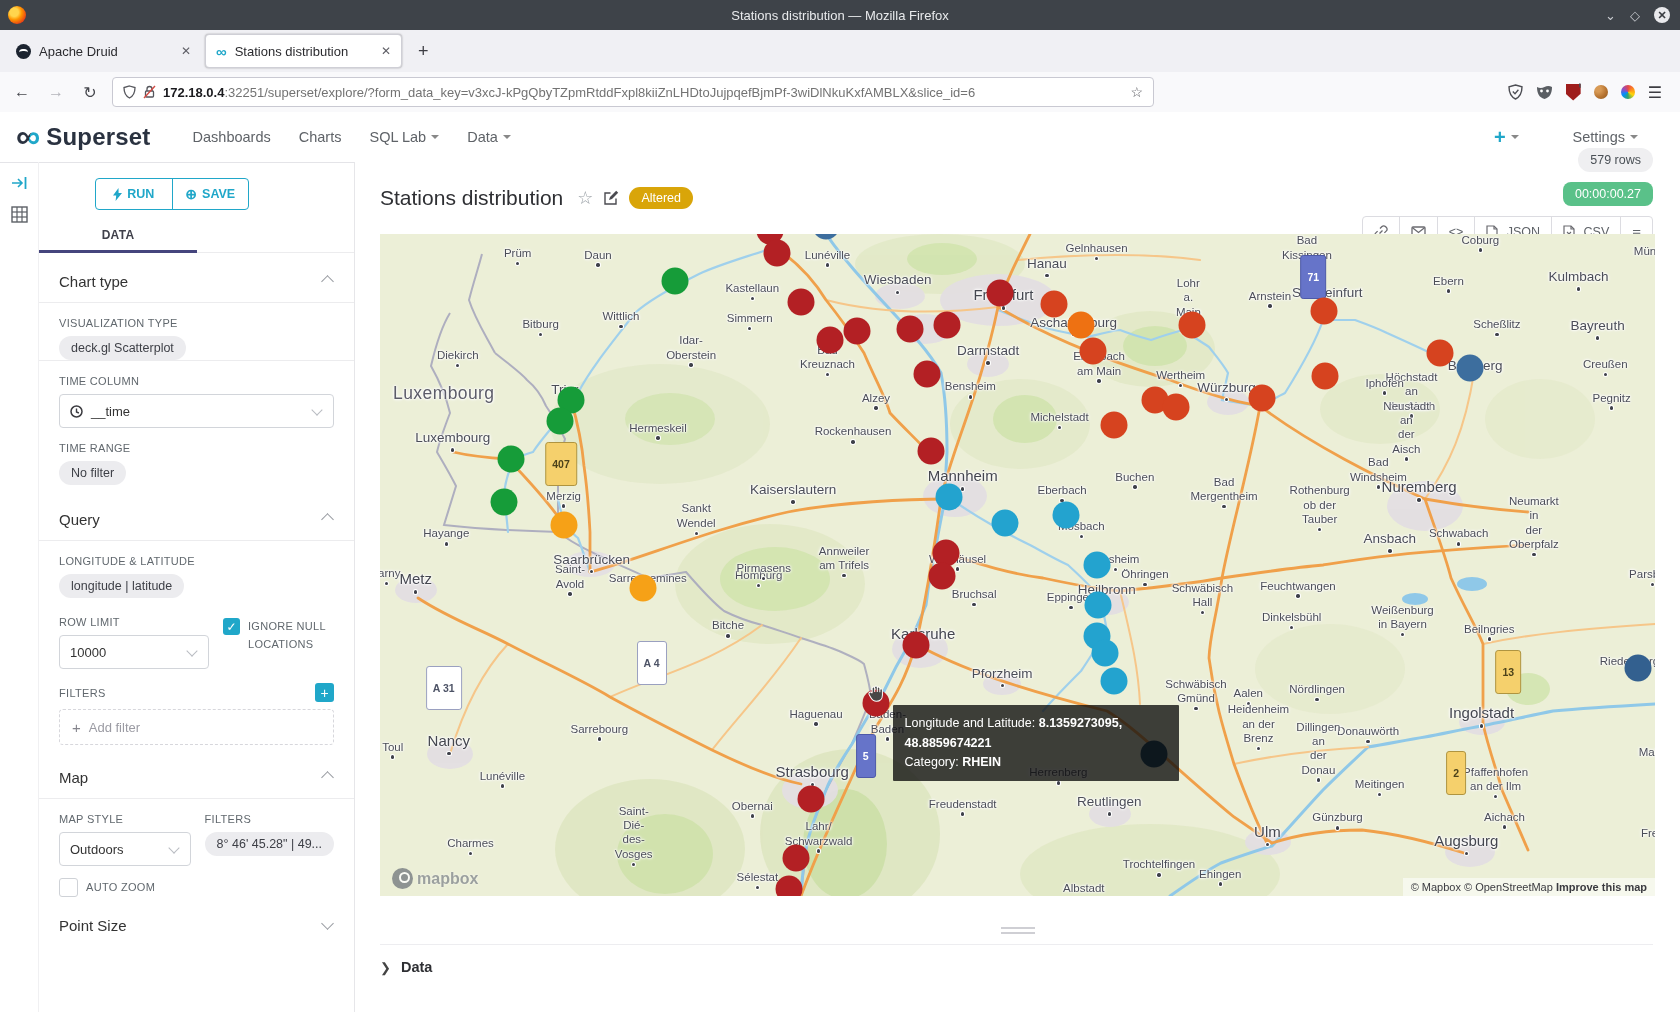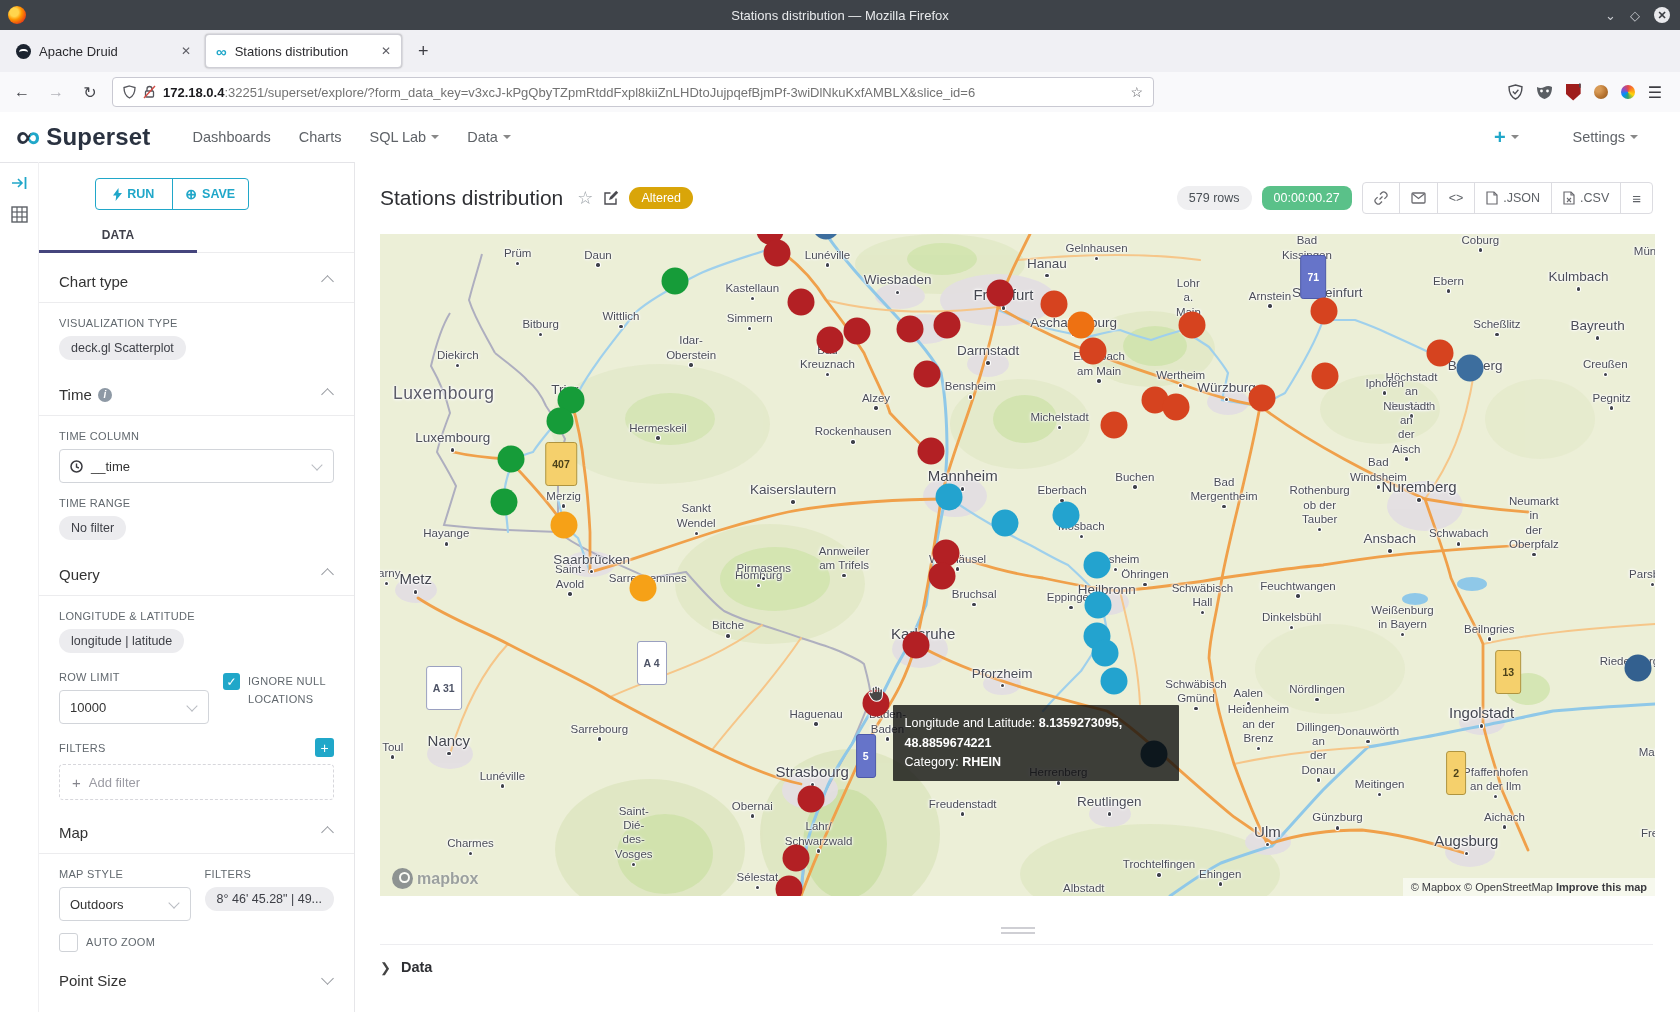--- a/index.html
+++ b/index.html
@@ -70,21 +70,21 @@
   .filters-head{display:flex;align-items:center;justify-content:space-between;}
   .plusbtn{width:19px;height:19px;background:#20a7c9;color:#fff;border-radius:3px;font-size:14px;display:flex;align-items:center;justify-content:center;}
   .addfilter{margin-top:7px;border:1.5px dashed #d7d7dc;border-radius:4px;height:34px;display:flex;align-items:center;gap:8px;padding:0 12px;color:#9b9ba3;font-size:13px;}
   
   .main{flex:1;position:relative;background:#fff;}
   .chart-header{display:flex;align-items:center;padding:16px 27px 0 25px;height:40px;}
   .ctitle{font-size:21px;color:#2e2f33;font-weight:500;margin-right:14px;}
   .hstar{color:#9aa0a6;font-size:18px;margin-right:10px;}
   .hedit{margin-right:10px;display:flex;}
   .altered{background:#d9a509;color:#fff;font-size:12.5px;border-radius:11px;padding:4px 12px;}
-  .hright{margin-left:auto;display:flex;align-items:center;gap:10px;}
+  .hright{margin-left:auto;display:flex;align-items:flex-end;gap:10px;flex-direction:column;}
   .rowspill{background:#efeff1;border-radius:12px;padding:5px 12px;font-size:12.5px;color:#4a5056;}
   .timerpill{background:#5ac189;border-radius:8px;padding:5px 12px;font-size:12.5px;color:#fff;}
   .expgroup{display:flex;border:1px solid #dcdce1;border-radius:4px;overflow:hidden;}
   .expbtn{display:flex;align-items:center;gap:5px;padding:0 11px;height:30px;font-size:12.5px;color:#5f6368;border-left:1px solid #dcdce1;}
   .expbtn:first-child{border-left:none;}
   
   .map{position:absolute;left:25px;top:72px;width:1275px;height:662px;background:#ecefd7;overflow:hidden;}
   .map svg.base{position:absolute;inset:0;}
   .city{position:absolute;z-index:2;}
   .city .lab{position:absolute;bottom:3px;left:0;transform:translateX(-50%);font-size:11.5px;color:#4b4d57;white-space:pre-line;text-align:center;line-height:1.25;
@@ -241,27 +241,20 @@
       </div>
       <div class="psections">
         <div class="sechead">
             <span>Chart type</span>
             <span class="chev"></span>
           </div>
         <div class="secdiv"></div>
         <div class="ctl-label">VISUALIZATION TYPE</div>
         <span class="pill">deck.gl Scatterplot</span>
 
-        <div class="sechead" style="padding-top:26px;">
-          <span style="display:flex;align-items:center;gap:6px;">
-              <span>Time</span>
-            <span style="width:14px;height:14px;border-radius:50%;background:#8e99a5;color:#fff;font-size:10px;display:inline-flex;align-items:center;justify-content:center;font-style:italic;font-weight:bold;">i</span>
-            </span>
-          <span class="chev"></span>
-        </div>
         <div class="secdiv"></div>
         <div class="ctl-label">TIME COLUMN</div>
         <div class="select">
           <svg class="icon-svg" width="13" height="13" viewBox="0 0 13 13">
               <circle cx="6.5" cy="6.5" r="5.5" fill="none" stroke="#3b3b40" stroke-width="1.5"></circle>
               <path d="M6.5 3.5V7l2.4 1" fill="none" stroke="#3b3b40" stroke-width="1.4"></path>
             </svg>
           <span class="sp">__time</span>
           <span class="chev"></span>
         </div>

